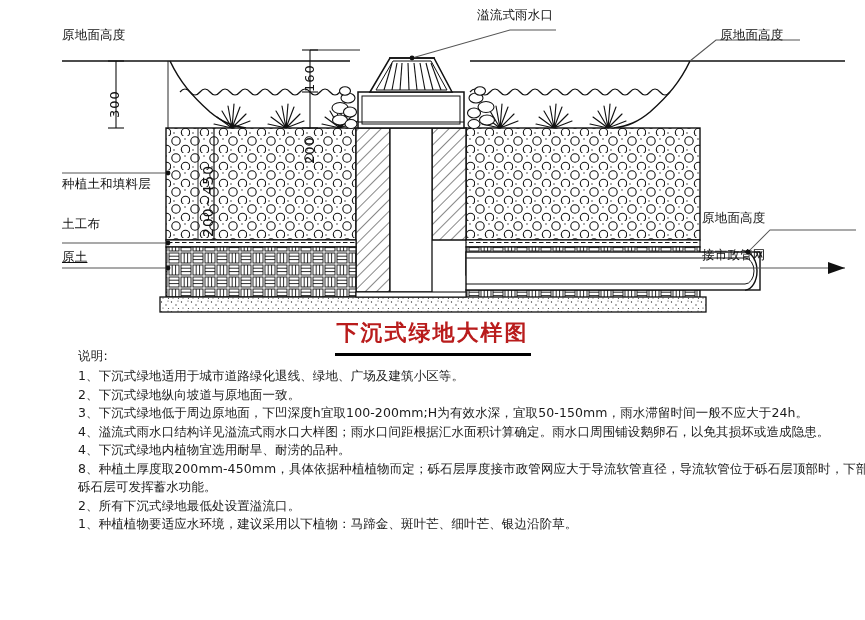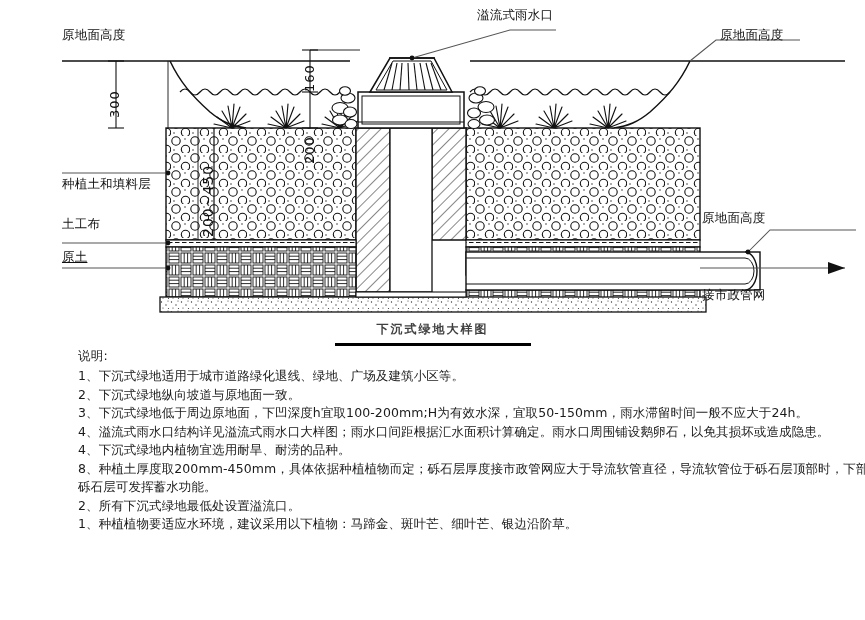--- a/index.html
+++ b/index.html
@@ -10,21 +10,21 @@
   }
   #stage{position:absolute;left:0;top:0;width:865px;height:620px;}
   svg#drawing{position:absolute;left:0;top:0;width:865px;height:340px;}
 
   
   .lbl{position:absolute;font-size:12.5px;line-height:1.15;white-space:nowrap;letter-spacing:0.2px;color:#111;}
   .dim{font-size:13px;letter-spacing:1px;color:#111;font-family:"DejaVu Sans","Liberation Sans",sans-serif;}
   .vrot{transform:rotate(-90deg);transform-origin:left top;}
 
   #title-wrap{position:absolute;left:0;top:318px;width:865px;text-align:center;}
-  #title-wrap .t{display:inline-block;font-size:12px;font-weight:bold;letter-spacing:2px;color:#404040;padding-bottom:3px;}
+  #title-wrap .t{display:inline-block;font-size:22px;font-weight:bold;letter-spacing:2px;color:#b91c1c;padding-bottom:3px;}
   #title-wrap .rule{display:block;height:3px;background:#000;margin:2px auto 0;}
 
   #notes{position:absolute;left:62px;top:348px;width:795px;margin-left:16px;}
   #notes .nhead{font-size:12.5px;margin:0 0 2px 0;letter-spacing:0.3px;}
   #notes .nitem{font-size:12.5px;line-height:1.48;margin:0;letter-spacing:0.1px;text-align:left;}
 </style>
 </head>
 <body>
 
 <div id="stage">
@@ -234,21 +234,21 @@
     </g>
   </svg>
 
   <div class="lbl" style="left:62px;top:28px;">原地面高度</div>
   <div class="lbl" style="left:720px;top:28px;">原地面高度</div>
   <div class="lbl" style="left:477px;top:8px;">溢流式雨水口</div>
   <div class="lbl" style="left:62px;top:177px;">种植土和填料层</div>
   <div class="lbl" style="left:62px;top:217px;">土工布</div>
   <div class="lbl" style="left:62px;top:250px;text-decoration:underline;">原土</div>
   <div class="lbl" style="left:702px;top:211px;">原地面高度</div>
-  <div class="lbl" style="left:702px;top:248px;margin-top:40px;">接市政管网</div>
+  <div class="lbl" style="left:702px;top:248px;">接市政管网</div>
 
   <div class="lbl dim vrot" style="left:108px;top:118px;">300</div>
   <div class="lbl dim vrot" style="left:303px;top:92px;">160</div>
   <div class="lbl dim vrot" style="left:303px;top:164px;">200</div>
   <div class="lbl dim vrot" style="left:200px;top:237px;font-size:14px;">200~450</div>
 
   <div id="title-wrap">
     <span class="t">下沉式绿地大样图</span>
     <span class="rule" style="width:196px;"></span>
   </div>

